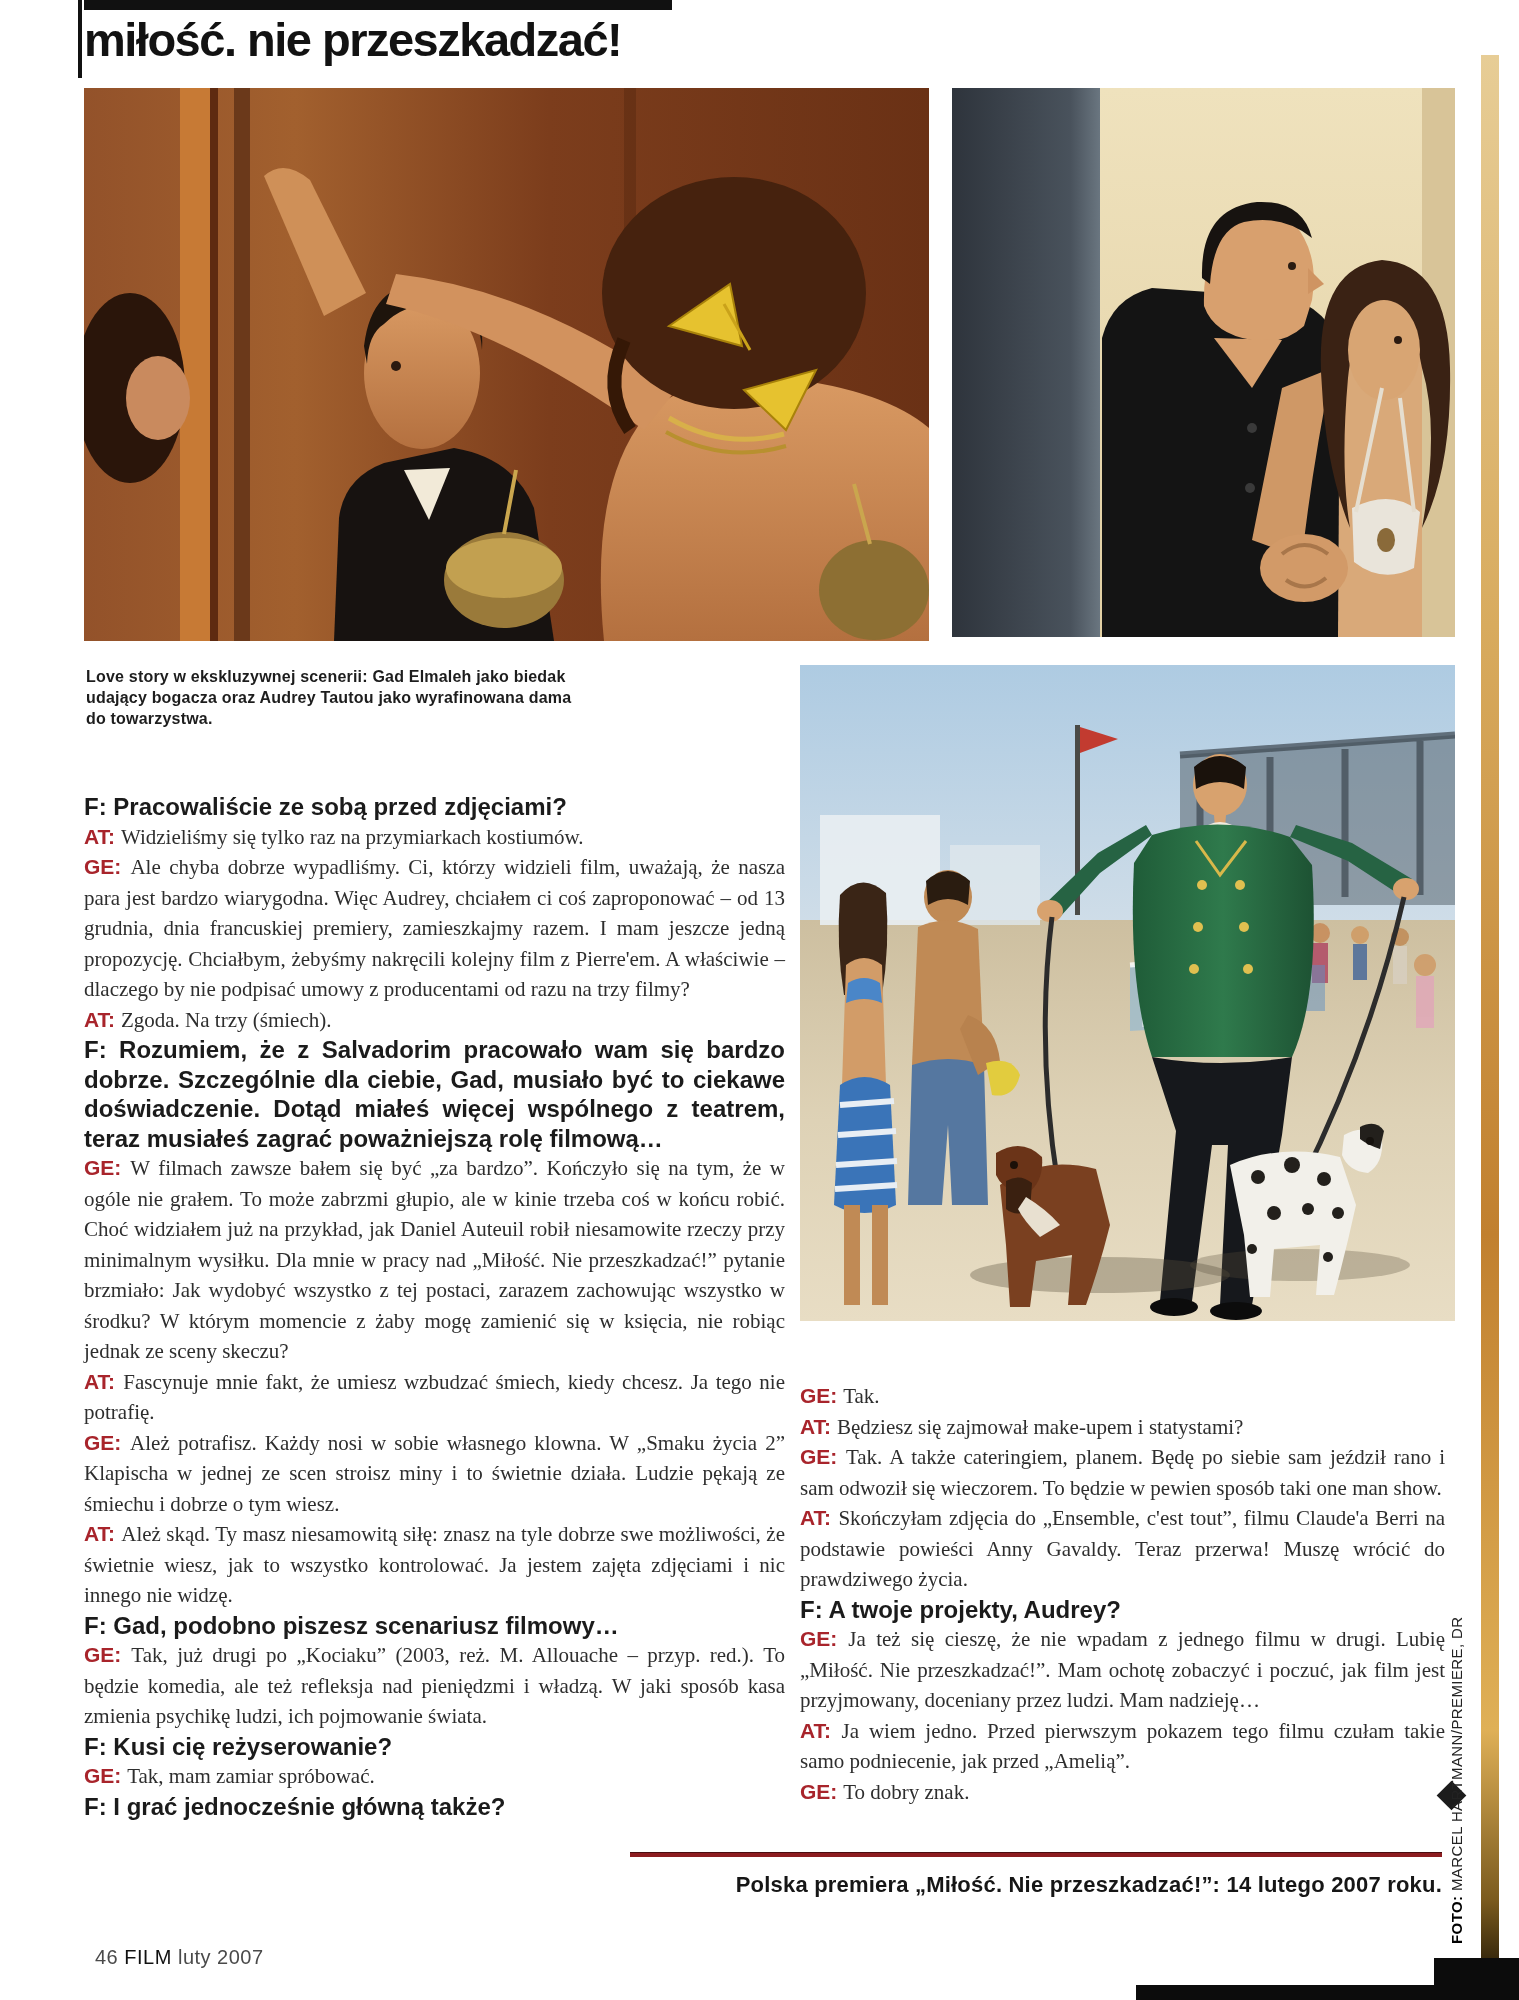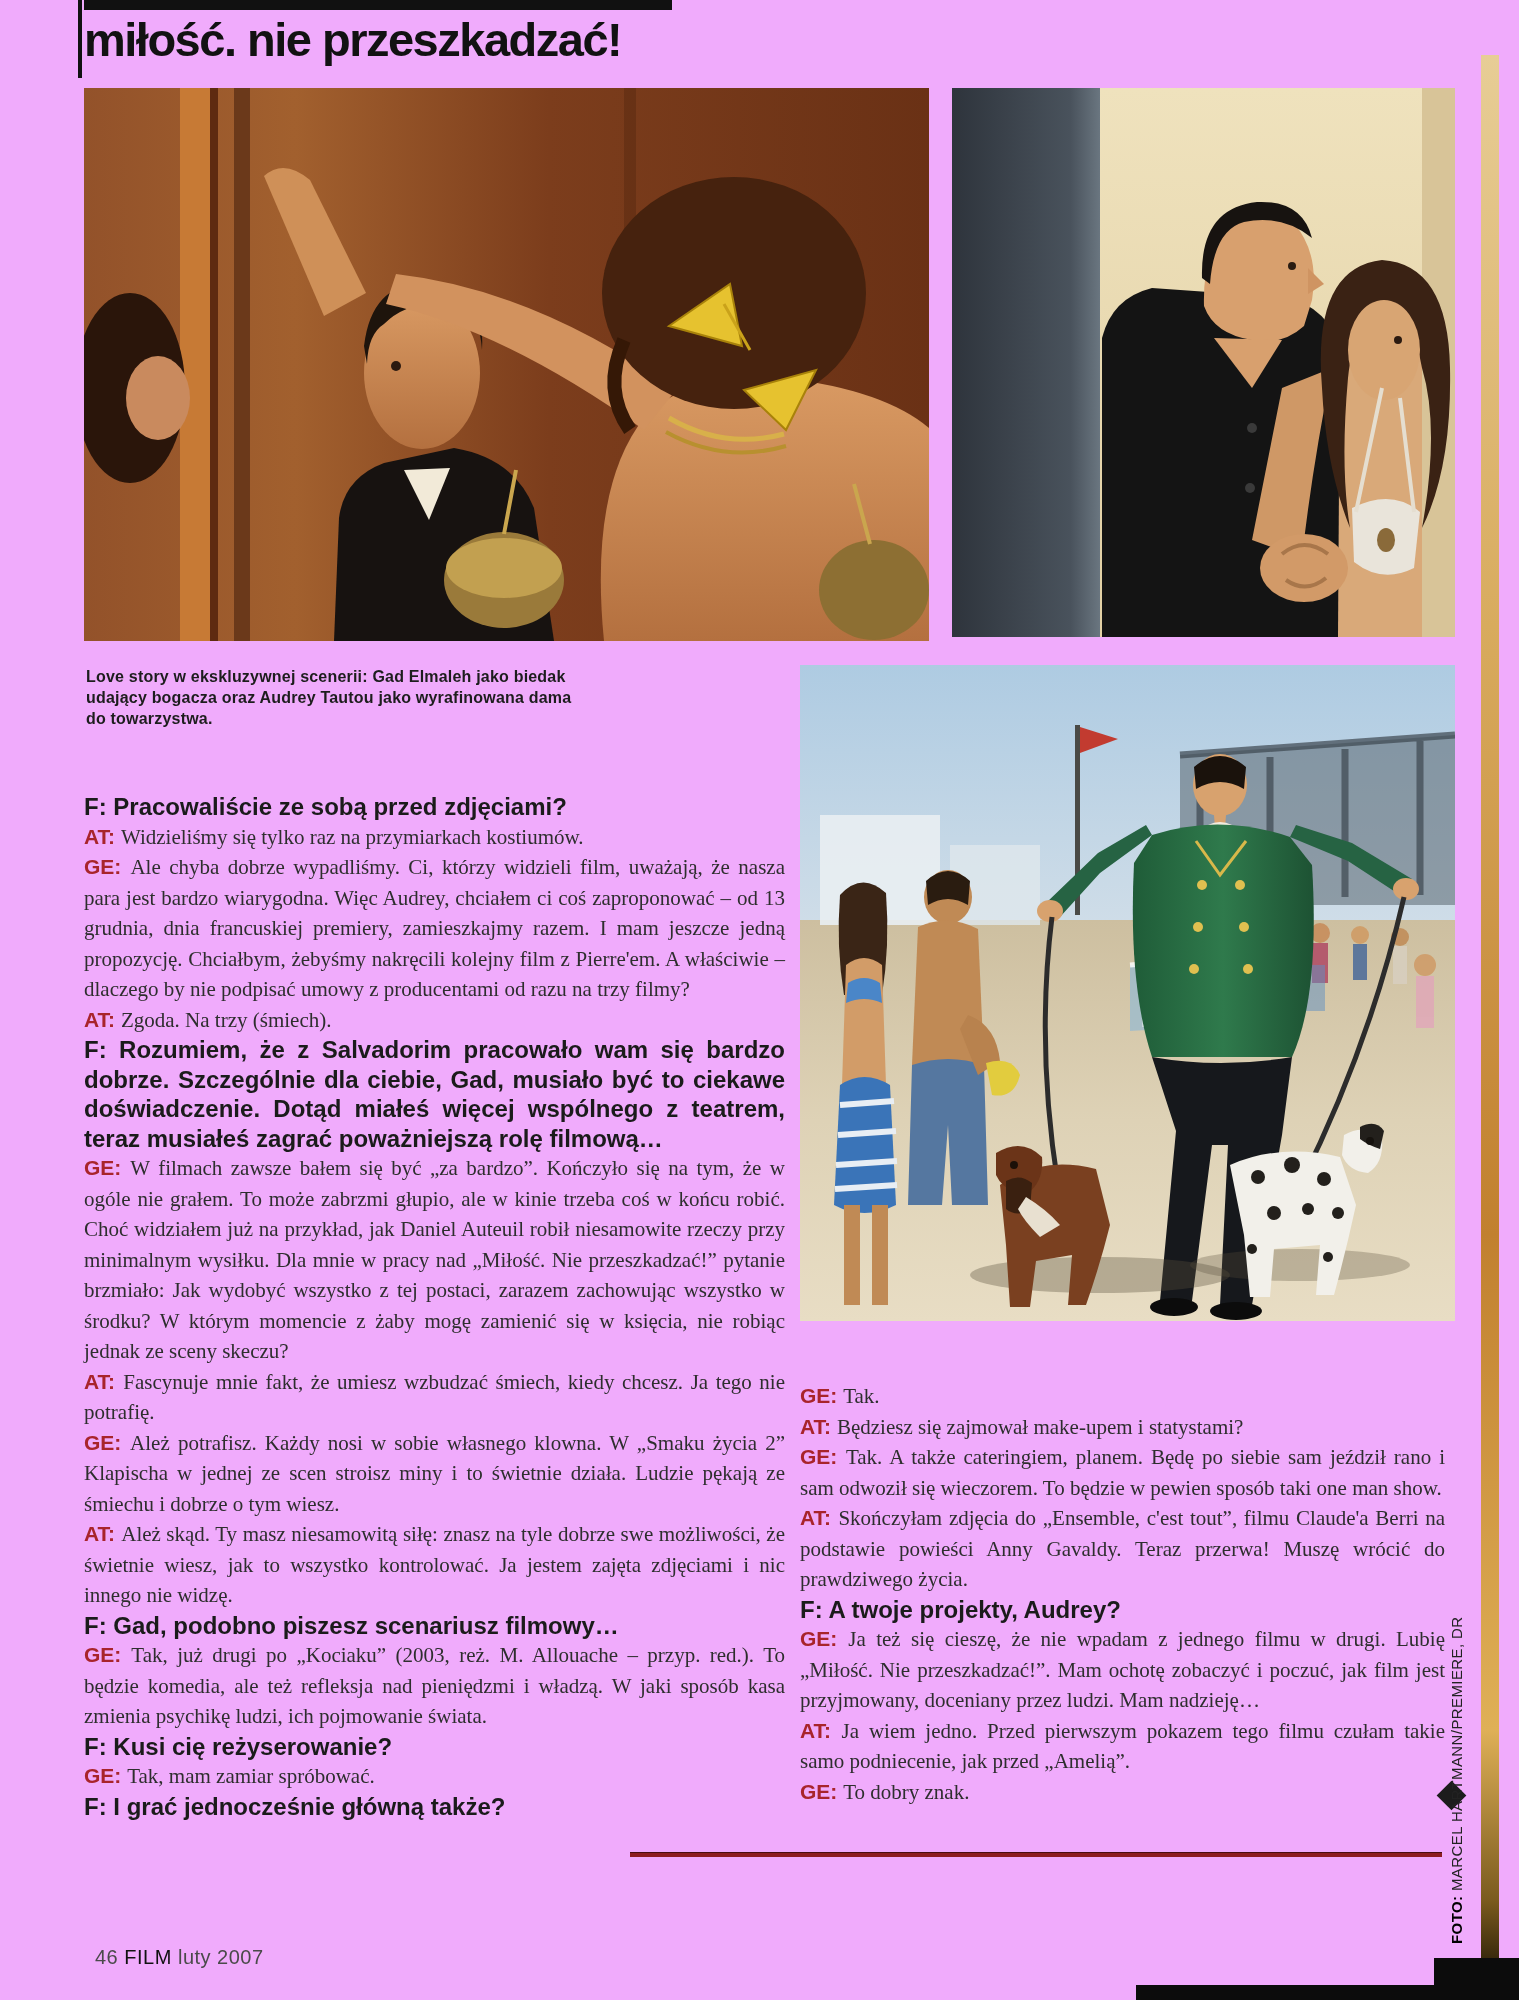--- a/index.html
+++ b/index.html
@@ -1,16 +1,16 @@
 <!DOCTYPE html>
 <html lang="pl"><head>
 <meta charset="utf-8">
 <style>
   html,body{margin:0;padding:0;background:#e9e7e2;}
-  #page{position:relative;width:1519px;height:2000px;background:#f0abfc;overflow:hidden;
+  #page{position:relative;width:1519px;height:2000px;background:#ffffff;overflow:hidden;
         font-family:"Liberation Sans",sans-serif;}
   .abs{position:absolute;}
   
   #top-bar{left:84px;top:0;width:588px;height:10px;background:#111;}
   #left-tick{left:78px;top:0;width:4px;height:78px;background:#111;}
   #page-title{left:84px;top:12px;width:760px;font-size:47px;font-weight:800;letter-spacing:-1.5px;
               color:#121212;font-family:"Liberation Sans",sans-serif;}
   
   .photo{overflow:hidden;background:#ccc;}
   .photo svg{width:100%;height:100%;display:block;}
@@ -270,20 +270,21 @@
     <p class="entry a"><span class="prefix">GE:</span> <span class="body">Tak. A także cateringiem, planem. Będę po siebie sam jeździł rano i sam odwoził się wieczorem. To będzie w pewien sposób taki one man show.</span></p>
     <p class="entry a"><span class="prefix">AT:</span> <span class="body">Skończyłam zdjęcia do „Ensemble, c'est tout”, filmu Claude'a Berri na podstawie powieści Anny Gavaldy. Teraz przerwa! Muszę wrócić do prawdziwego życia.</span></p>
     <p class="entry q"><span class="prefix">F:</span> <span class="body">A twoje projekty, Audrey?</span></p>
     <p class="entry a"><span class="prefix">GE:</span> <span class="body">Ja też się cieszę, że nie wpadam z jednego filmu w drugi. Lubię „Miłość. Nie przeszkadzać!”. Mam ochotę zobaczyć i poczuć, jak film jest przyjmowany, doceniany przez ludzi. Mam nadzieję…</span></p>
     <p class="entry a"><span class="prefix">AT:</span> <span class="body">Ja wiem jedno. Przed pierwszym pokazem tego filmu czułam takie samo podniecenie, jak przed „Amelią”.</span></p>
     <p class="entry a"><span class="prefix">GE:</span> <span class="body">To dobry znak.</span></p>
   </div>
 
   <div class="abs" id="diamond"></div>
   <div class="abs" id="divider-line"></div>
+  <div class="abs" id="premiere-note">Polska premiera „Miłość. Nie przeszkadzać!”: 14 lutego 2007 roku.</div>
 
   <div class="abs" id="page-footer">
     <span>46</span>
     <span class="mag">FILM</span>
     <span>luty 2007</span>
   </div>
 
   <div class="abs" id="photo-credit">
     <span class="lbl">FOTO:</span>
     <span>MARCEL HARTMANN/PREMIERE, DR</span>

